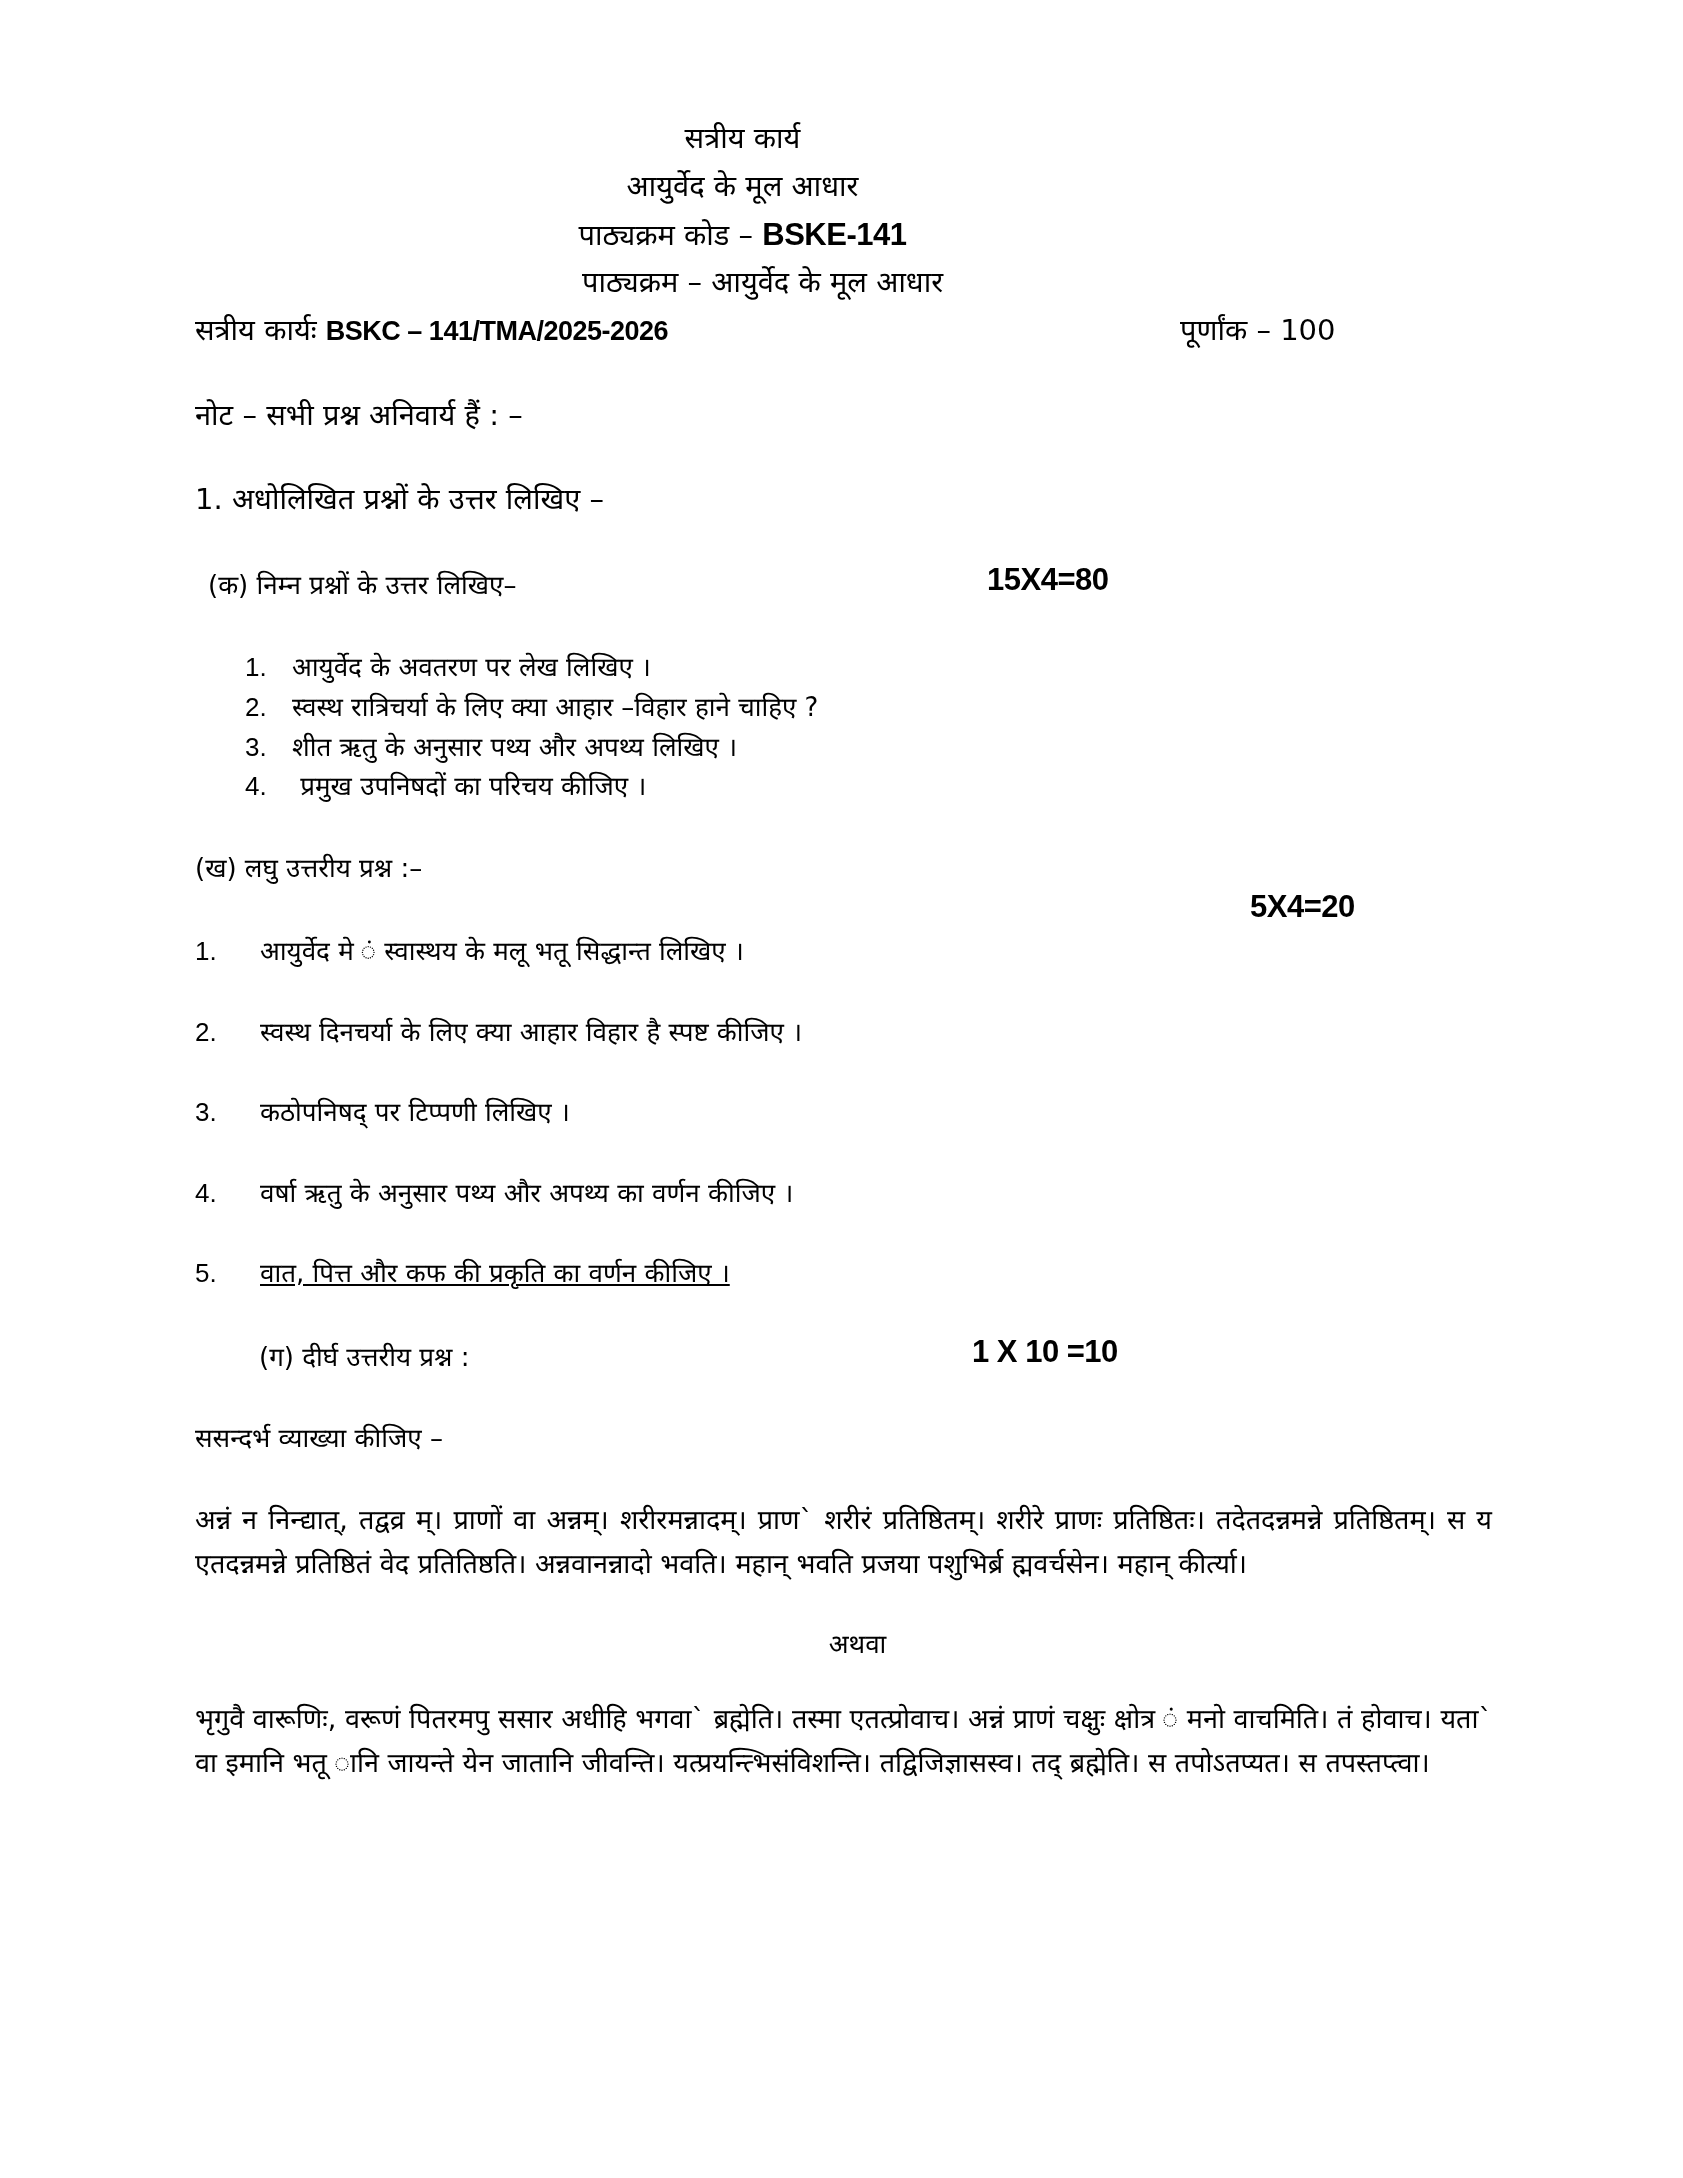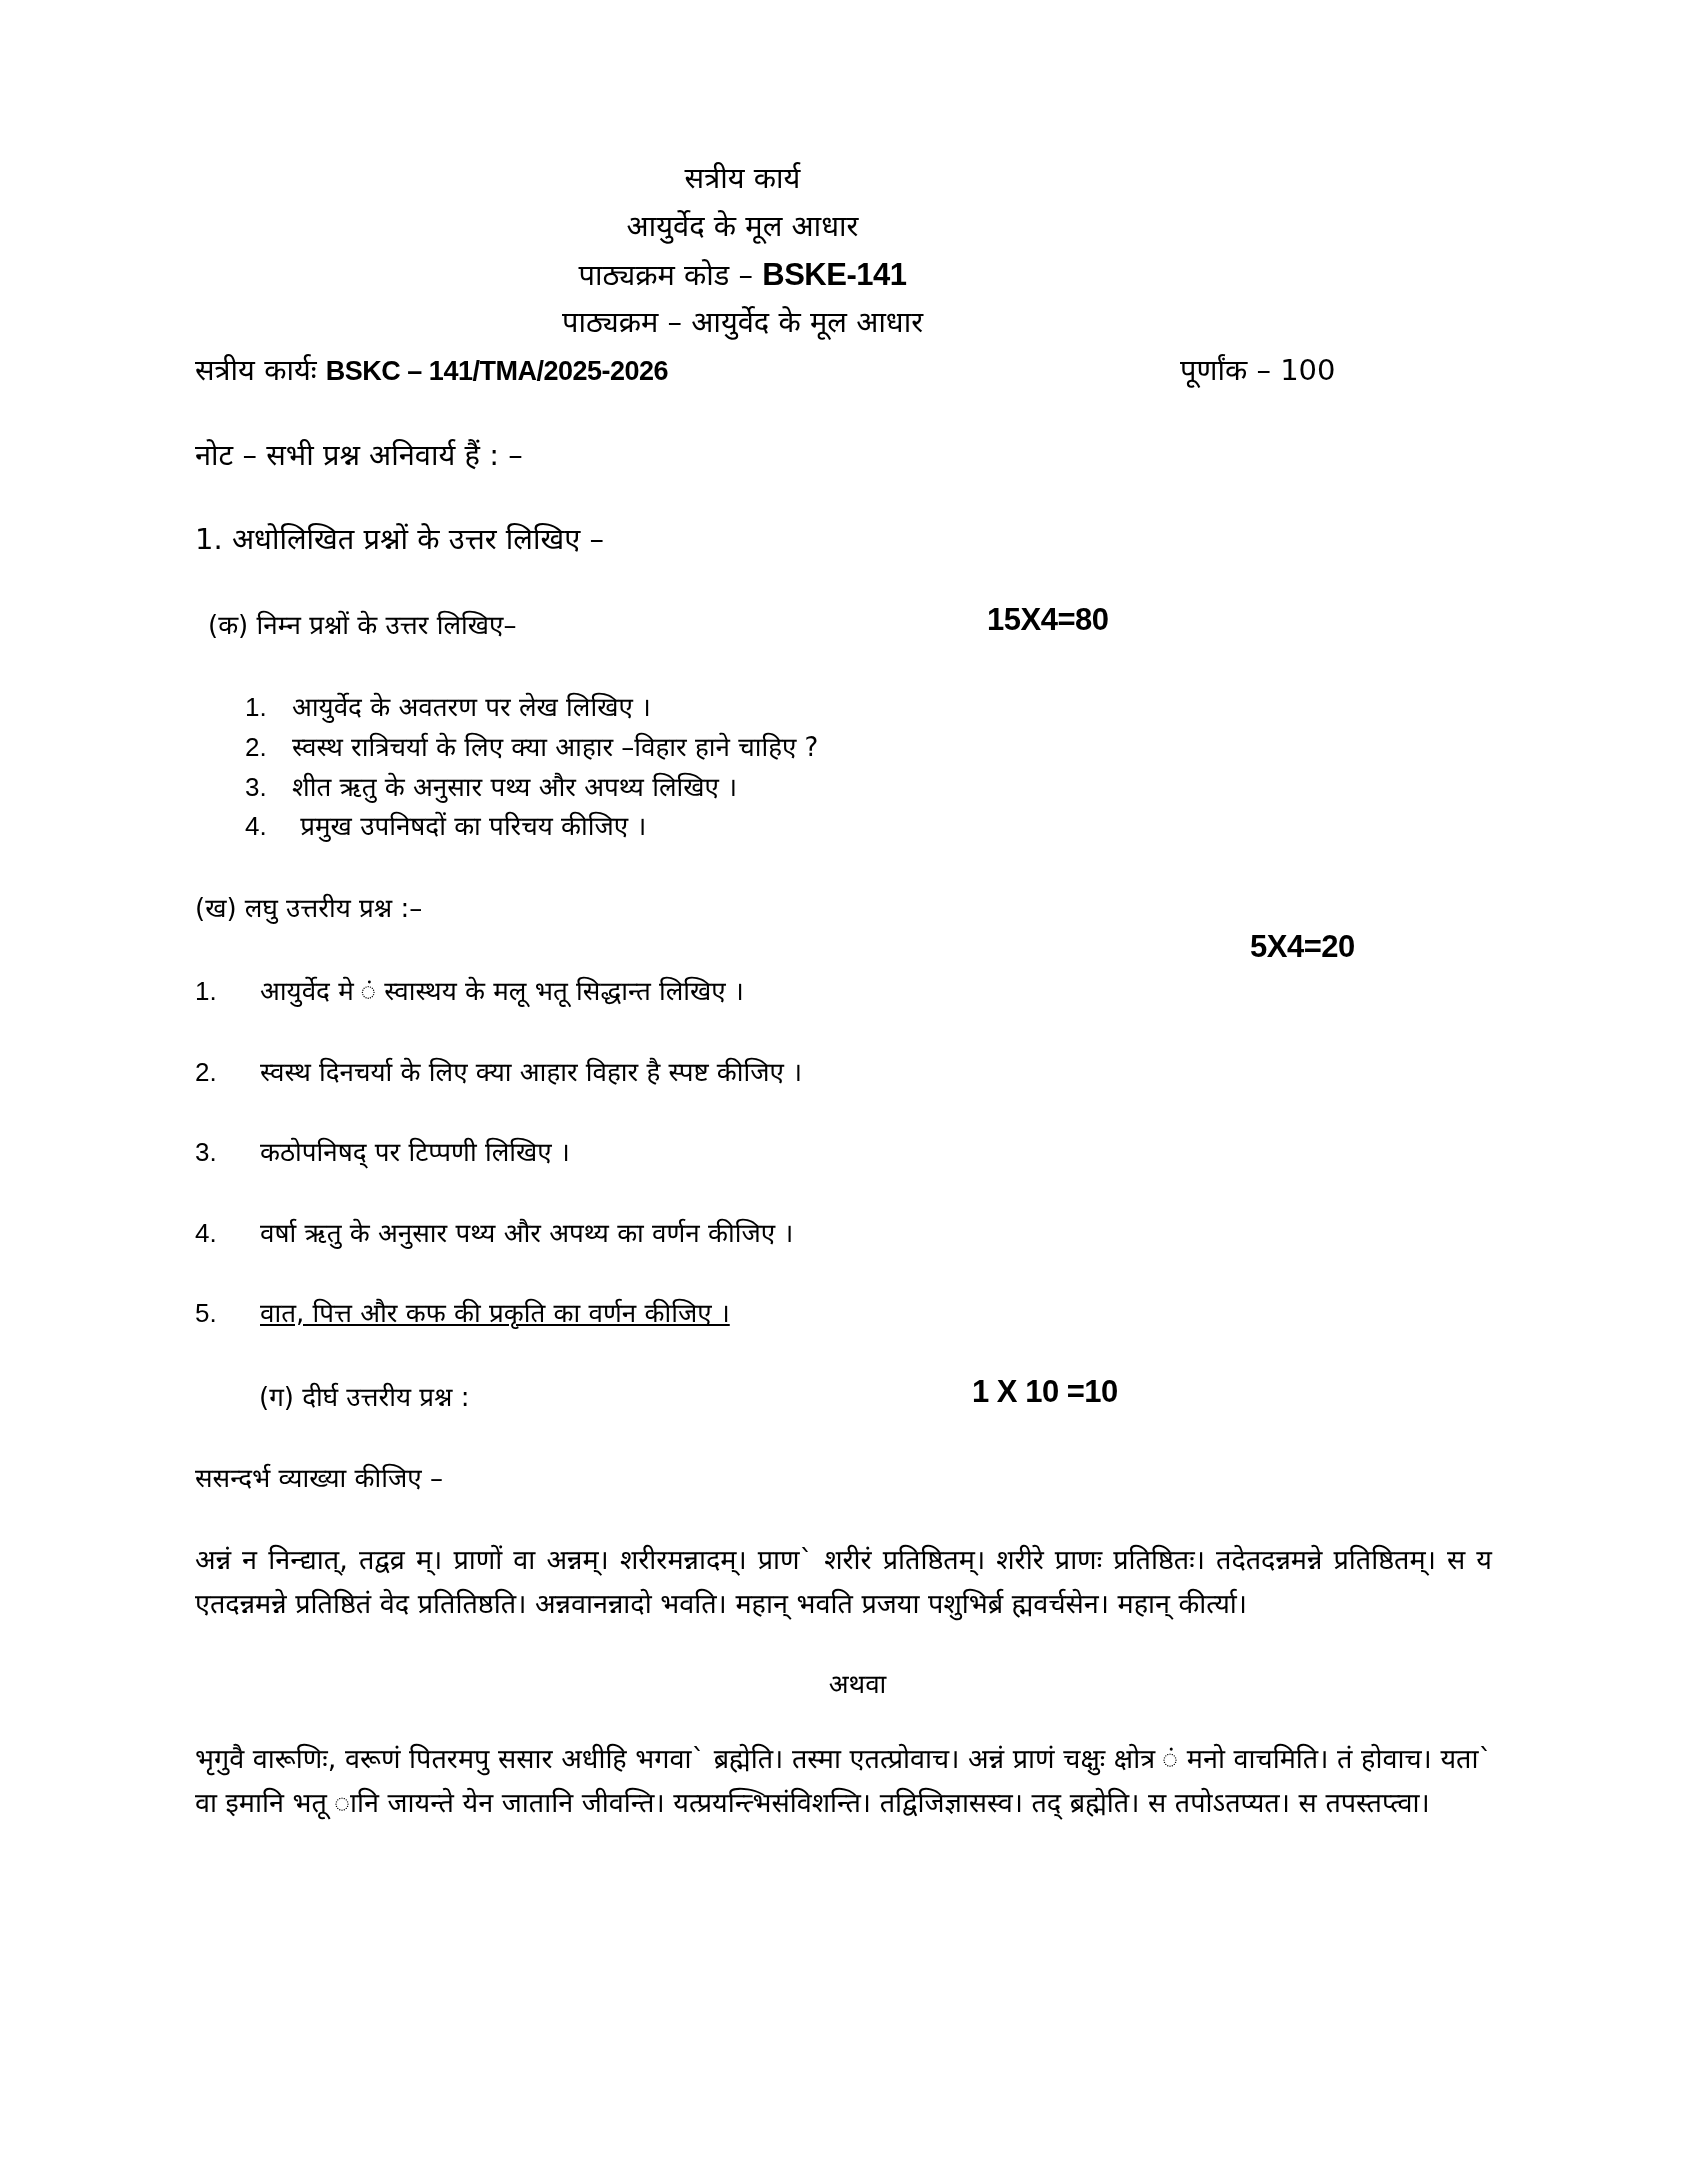--- a/index.html
+++ b/index.html
@@ -1,37 +1,37 @@
 <!DOCTYPE html>
 <html><head>
   <meta charset="utf-8">
   <style>
     html, body { margin: 0; padding: 0; background: #ffffff; }
     body {
       width: 1683px; height: 2178px; position: relative; overflow: hidden;
       font-family: "DejaVu Sans", "Liberation Sans", sans-serif;
       color: #000000;
     }
-    .abs { position: absolute; white-space: nowrap; margin-top: 40px; }
+    .abs { position: absolute; white-space: nowrap; }
     .hdr { left: 0; width: 1485px; text-align: center; font-size: 29px; }
     .txt { font-size: 29px; }
     .sm { font-size: 26px; }
     .bold { font-family: "Liberation Sans", sans-serif; font-weight: bold; font-size: 31px; letter-spacing: -0.5px; }
     .num { font-family: "Liberation Sans", sans-serif; font-size: 26px; display: inline-block; }
     .para { font-size: 27px; line-height: 44px; width: 1297px; white-space: normal; text-align: justify; }
   </style>
 </head>
 <body>
 
 <div class="abs hdr" style="top:117px;">सत्रीय कार्य</div>
 <div class="abs hdr" style="top:165px;">आयुर्वेद के मूल आधार</div>
 <div class="abs hdr" style="top:214px;">
   <span>पाठ्यक्रम कोड – </span><span class="bold">BSKE-141</span>
 </div>
-<div class="abs hdr" style="top:261px;">पाठ्यक्रम – आयुर्वेद के मूल आधार</div>
+<div class="abs hdr" style="top:261px;padding-left:20px;">पाठ्यक्रम – आयुर्वेद के मूल आधार</div>
 
 <div class="abs txt" style="left:195px; top:309px;">
   <span>सत्रीय कार्यः </span><span class="bold" style="font-size:27px;">BSKC – 141/TMA/2025-2026</span>
 </div>
 <div class="abs txt" style="left:1180px; top:309px;">पूर्णांक – 100</div>
 
 <div class="abs txt" style="left:195px; top:394px;">नोट – सभी प्रश्न अनिवार्य हैं : –</div>
 <div class="abs txt" style="left:195px; top:478px;text-align:right;">1. अधोलिखित प्रश्नों के उत्तर लिखिए –</div>
 
 <div class="abs sm" style="left:208px; top:566px;">(क) निम्न प्रश्नों के उत्तर लिखिए–</div>

